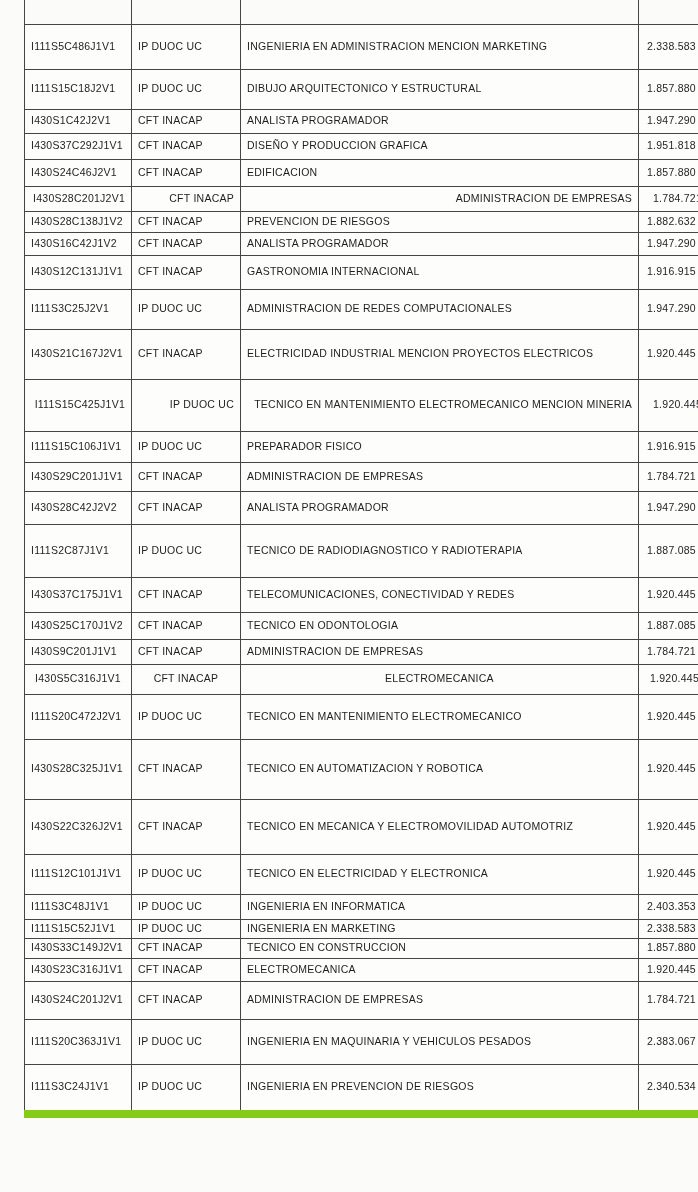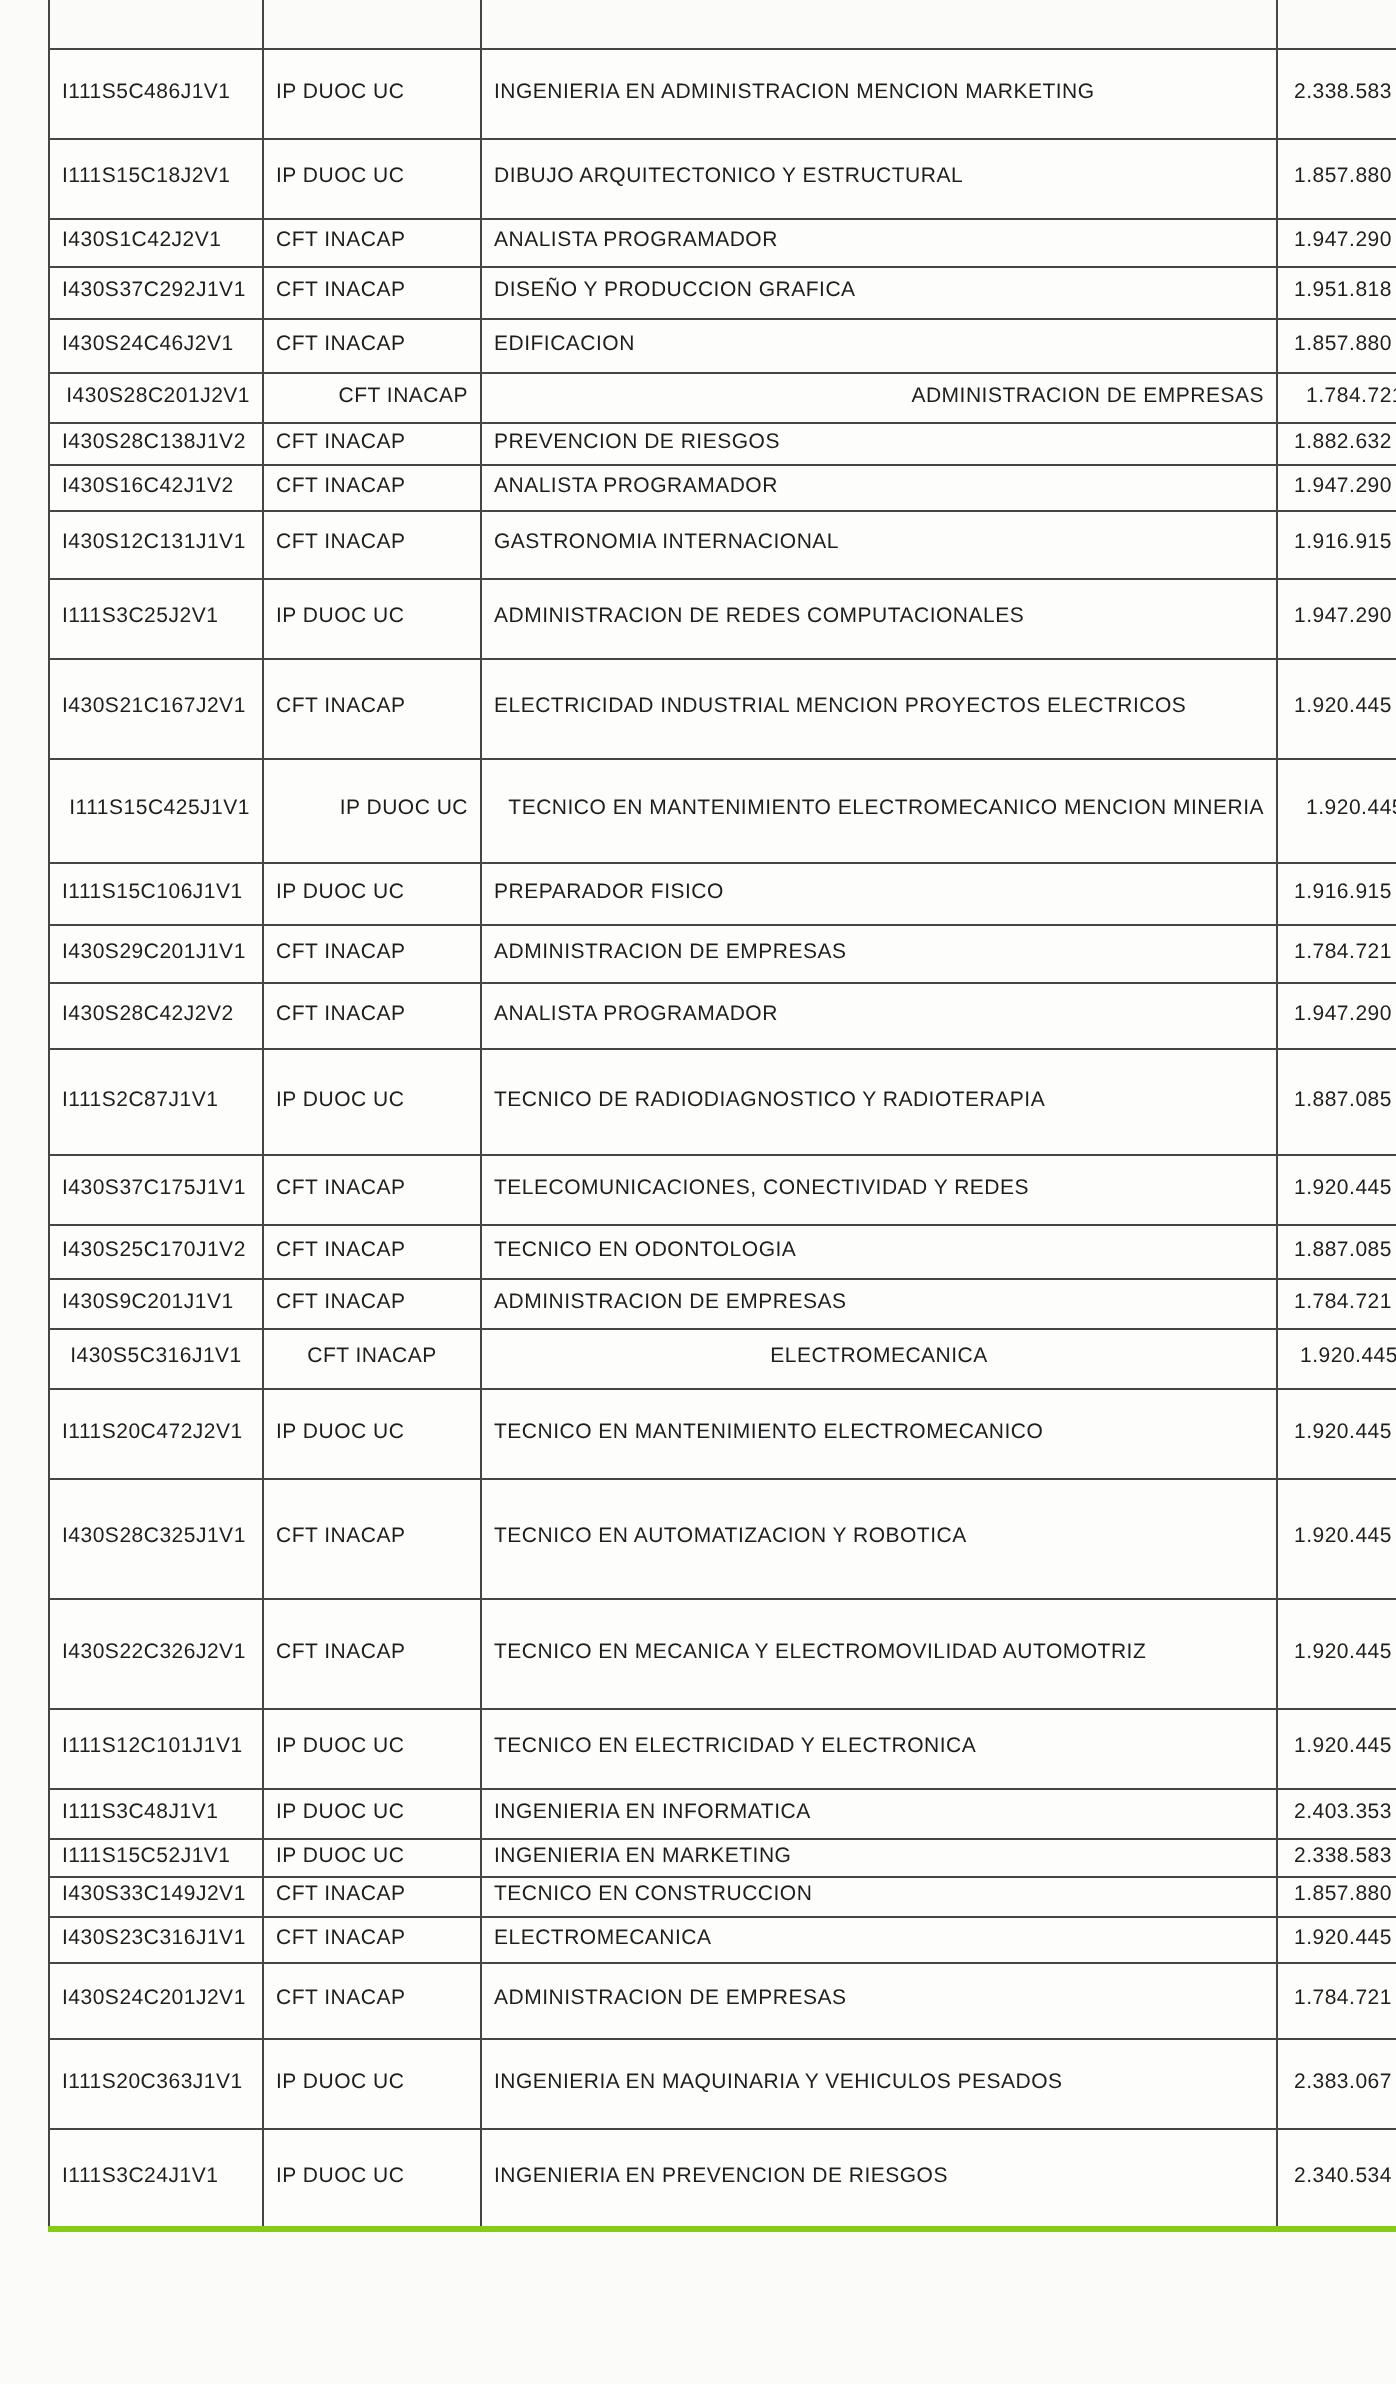--- a/index.html
+++ b/index.html
@@ -39,21 +39,21 @@
     background: #fdfdfc;
   }
   td.col-amt { padding-left: 8px; }
   
   tr.cut-row td {
     border-top: none;
     background: #fbfbfa;
   }
   
   tbody tr:last-child td {
-    border-bottom: 3px solid #84cc16;
+    border-bottom: 8px solid #84cc16;
   }
 </style>
 </head>
 <body>
 
 <div class="page">
   <table class="doc-table">
     <colgroup>
       <col class="c-code">
         <col class="c-inst">

